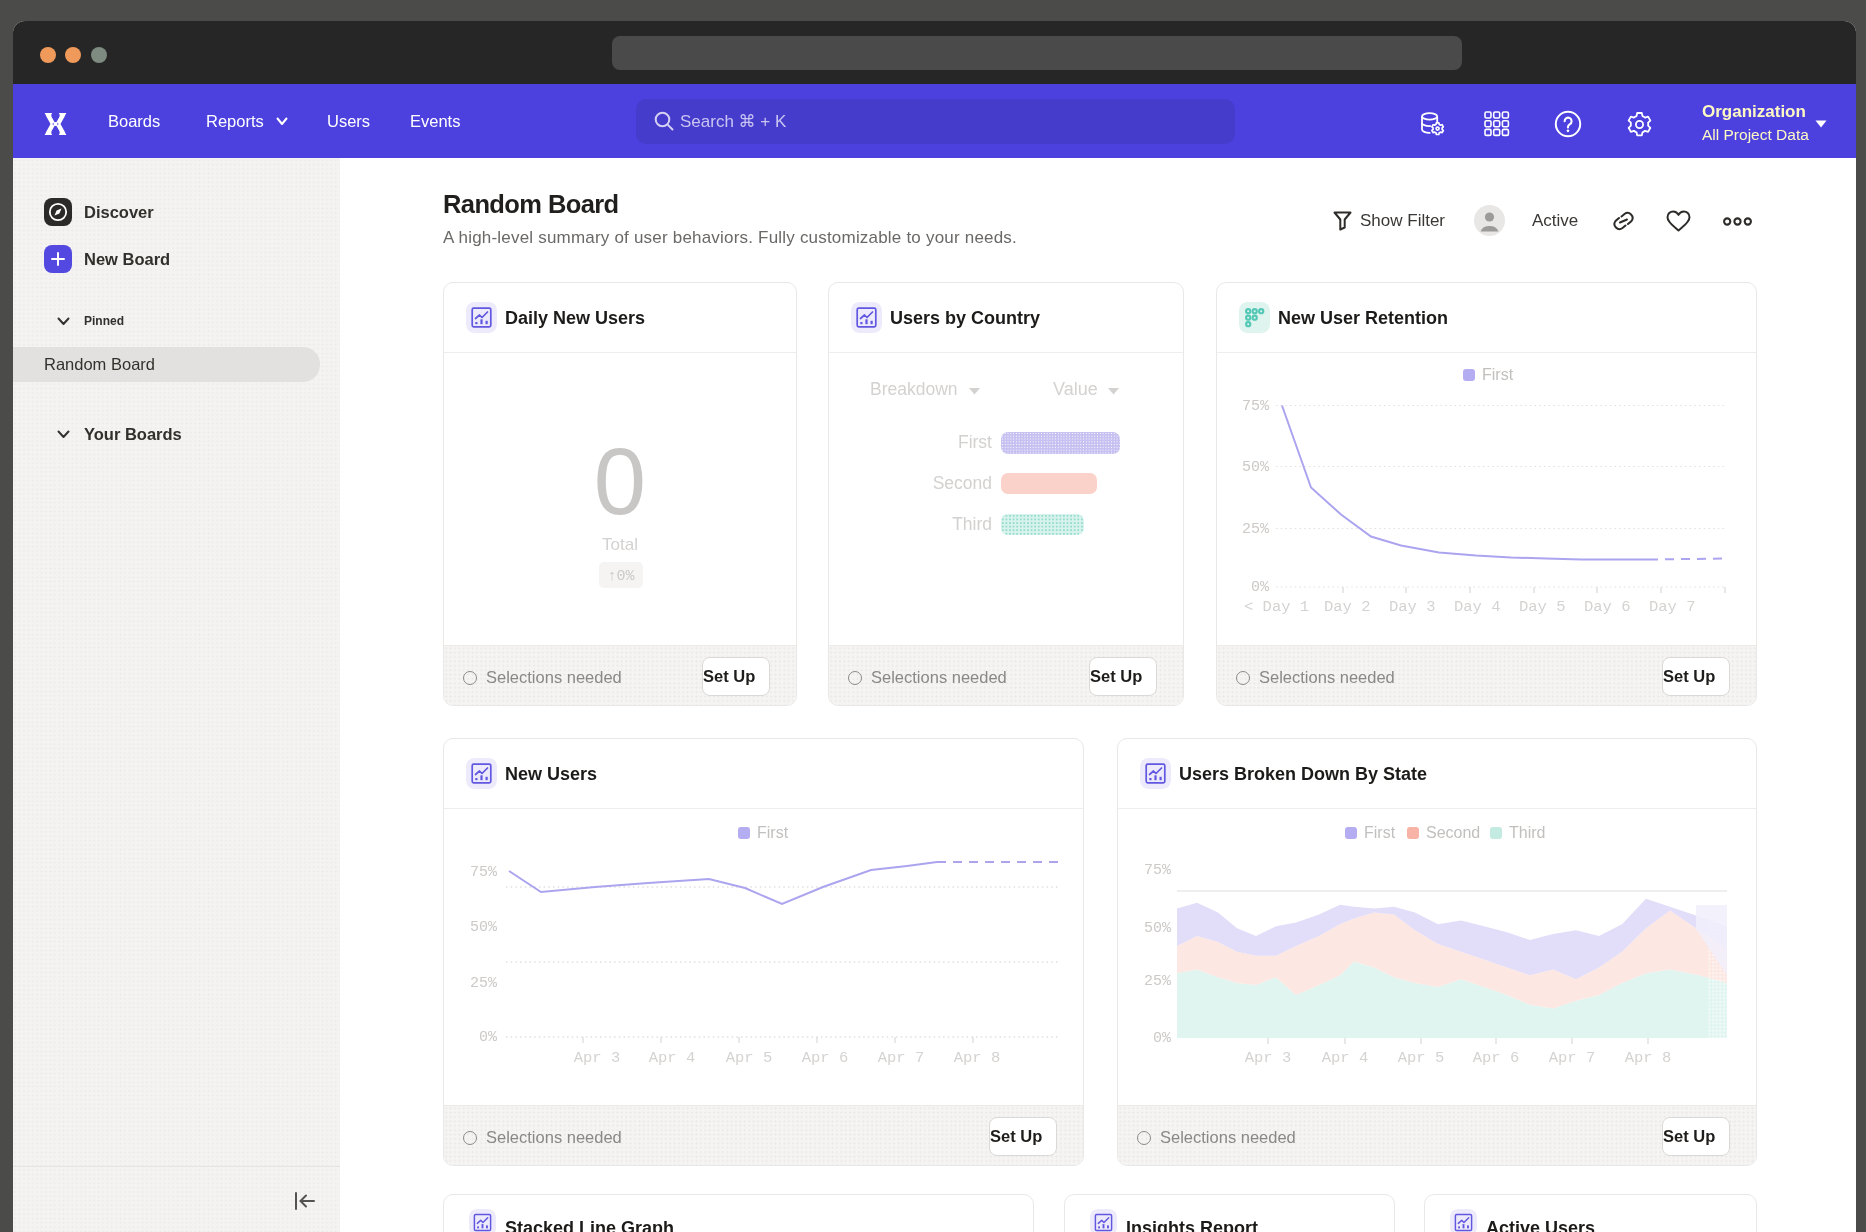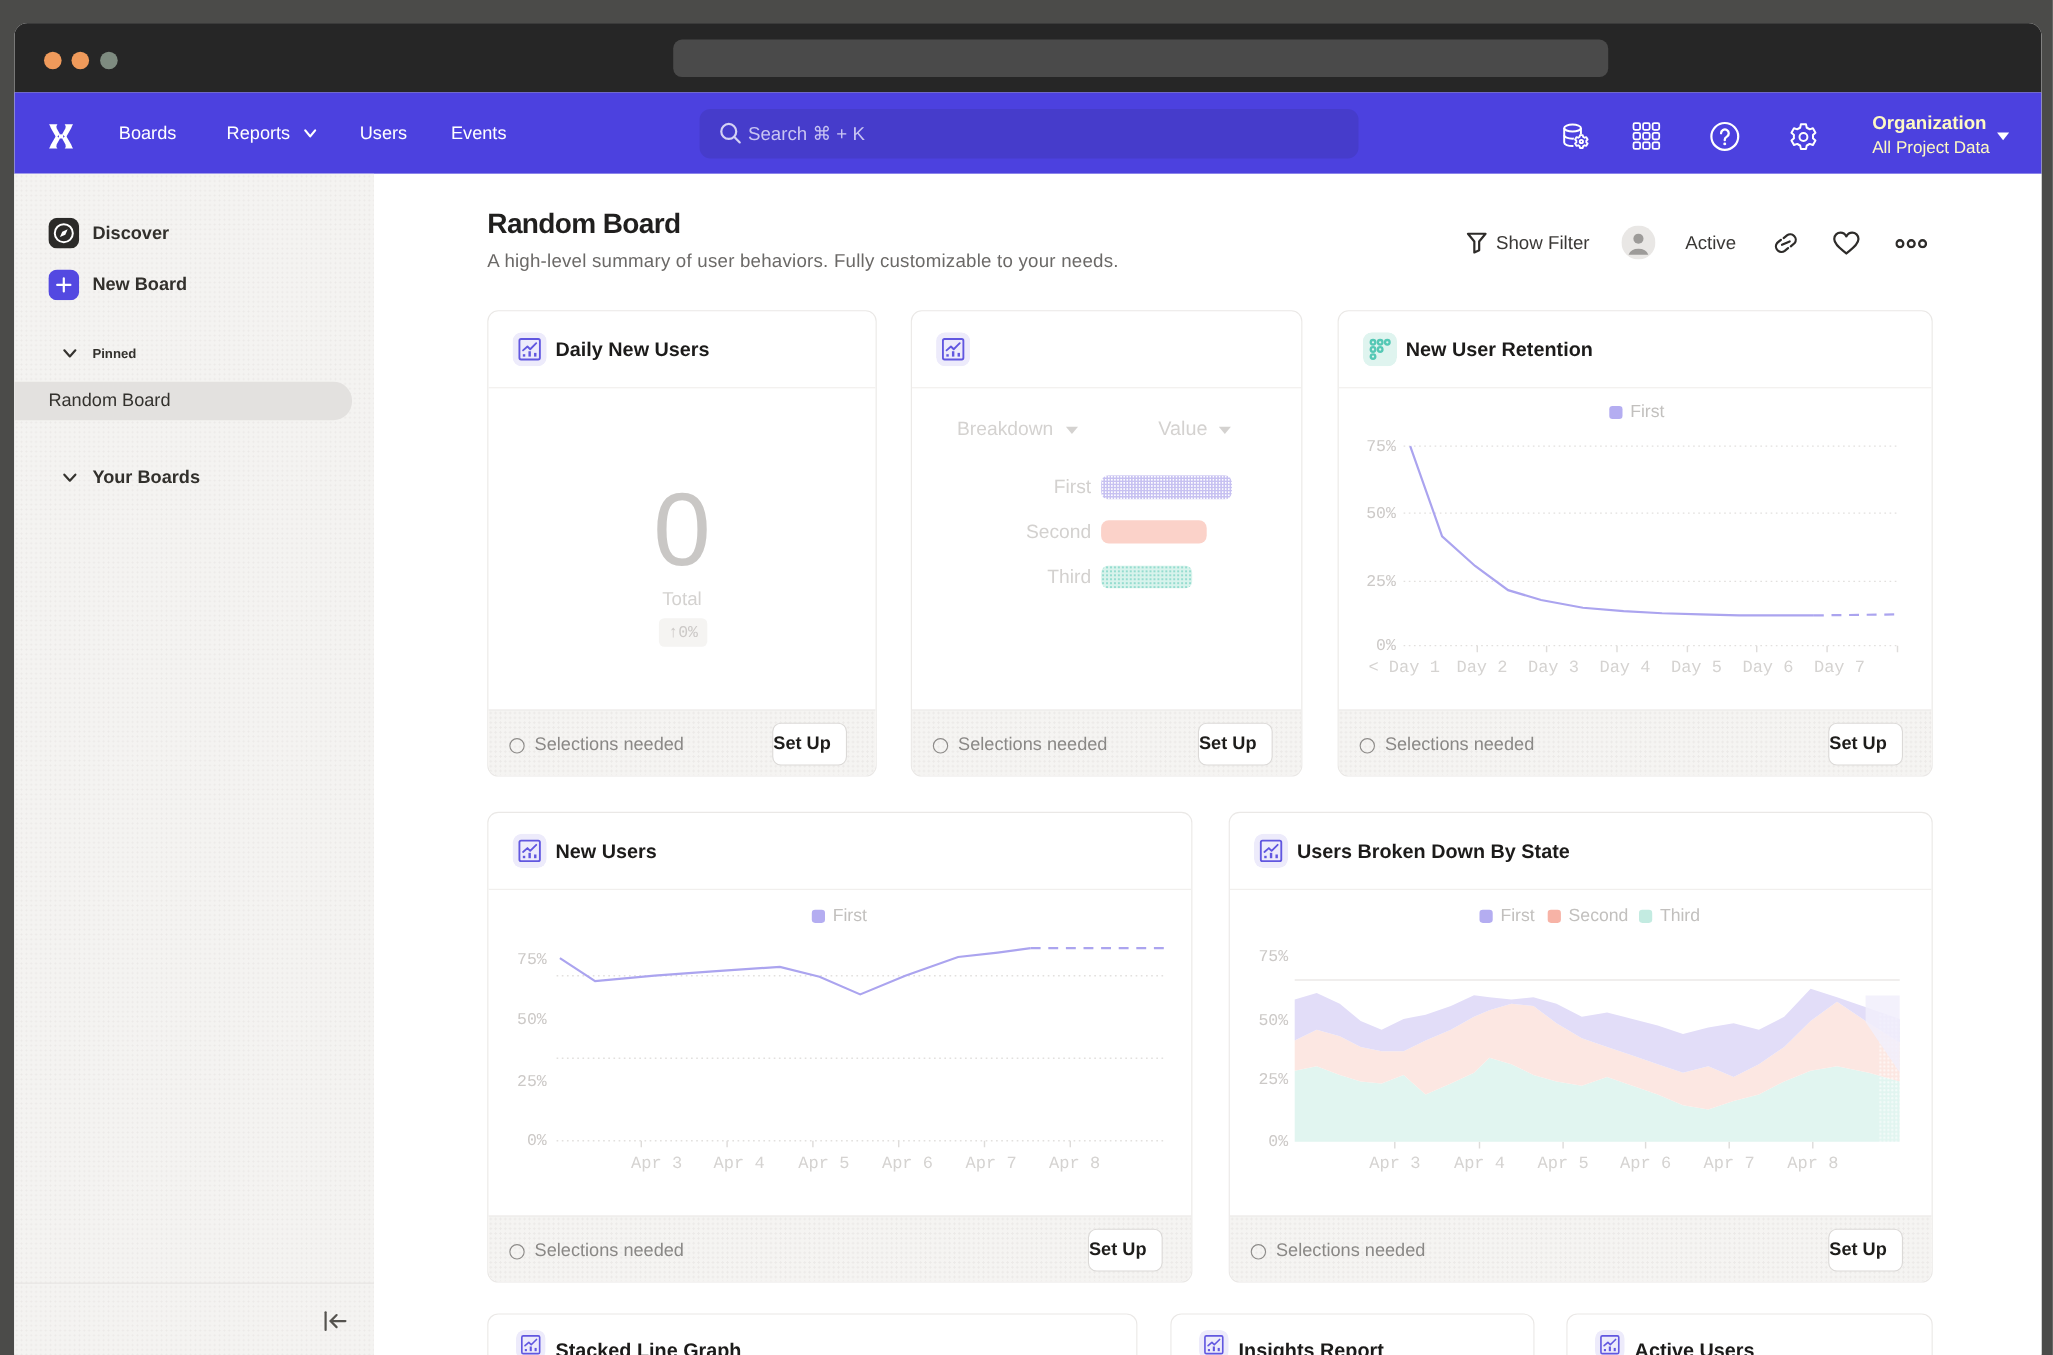--- a/index.html
+++ b/index.html
@@ -211,20 +211,21 @@
             <g stroke="#6157e0" stroke-width="1.7" fill="none">
               <rect x="6.2" y="6.2" width="18.6" height="18.6" rx="1.5"></rect>
               <path d="M9.5 16.5 l4-3.5 2.5 2.5 5.5-5.5" stroke-linecap="round" stroke-linejoin="round"></path>
             </g>
             <g fill="#6157e0">
               <rect x="9.3" y="20" width="2.2" height="2.2"></rect>
               <rect x="14.4" y="17.3" width="2.2" height="4.9"></rect>
               <rect x="19.5" y="18.8" width="2.2" height="3.4"></rect>
             </g>
           </svg>
+          <div class="card-title">Users by Country</div>
         </div>
         <div class="abs" style="left:41px; top:96px; font-size:17.5px; color:#d4d2d0;">Breakdown</div>
         <svg class="abs" style="left:139px; top:104px;" width="13" height="9" viewBox="0 0 13 9">
             <path d="M1 1 L6.5 7.5 L12 1 Z" fill="#d4d2d0"></path>
           </svg>
         <div class="abs" style="left:224px; top:96px; font-size:18px; color:#d4d2d0;">Value</div>
         <svg class="abs" style="left:278px; top:104px;" width="13" height="9" viewBox="0 0 13 9">
             <path d="M1 1 L6.5 7.5 L12 1 Z" fill="#d4d2d0"></path>
           </svg>
         <div class="abs" style="left:0px; top:149px; width:163px; text-align:right; font-size:17.5px; color:#d3d1cf;">First</div>

